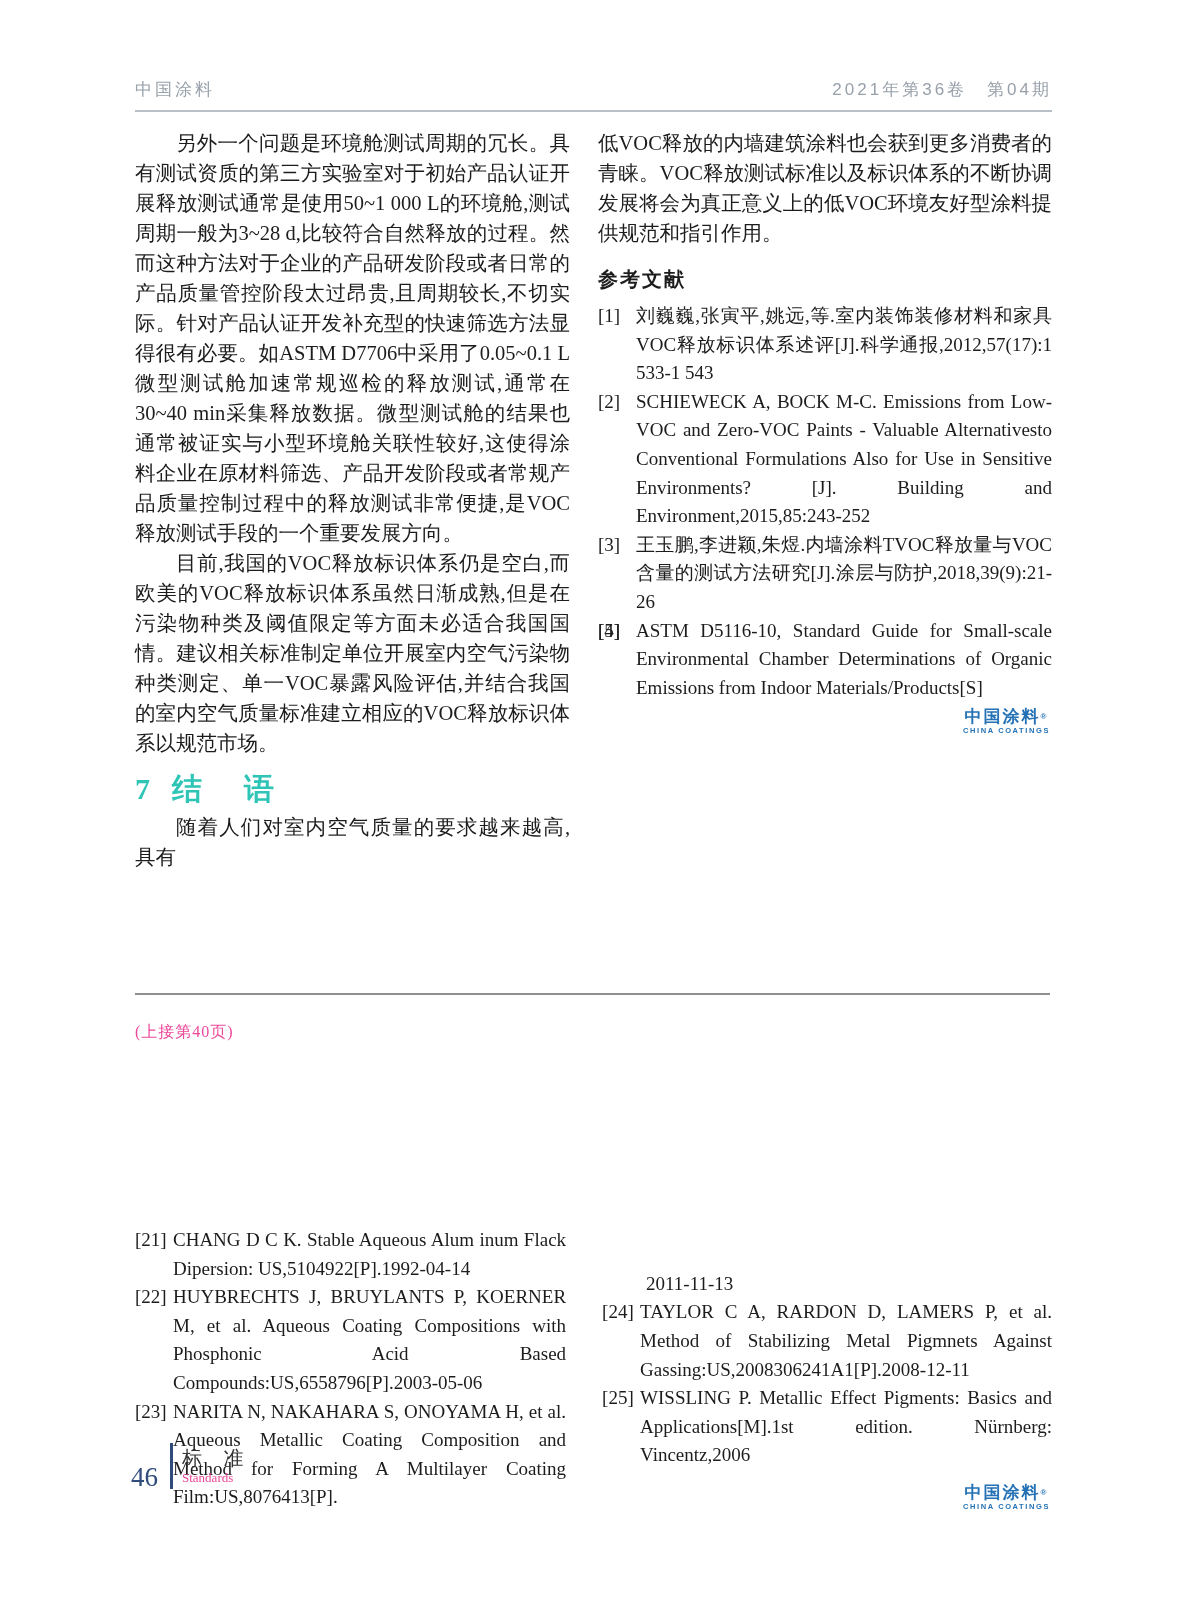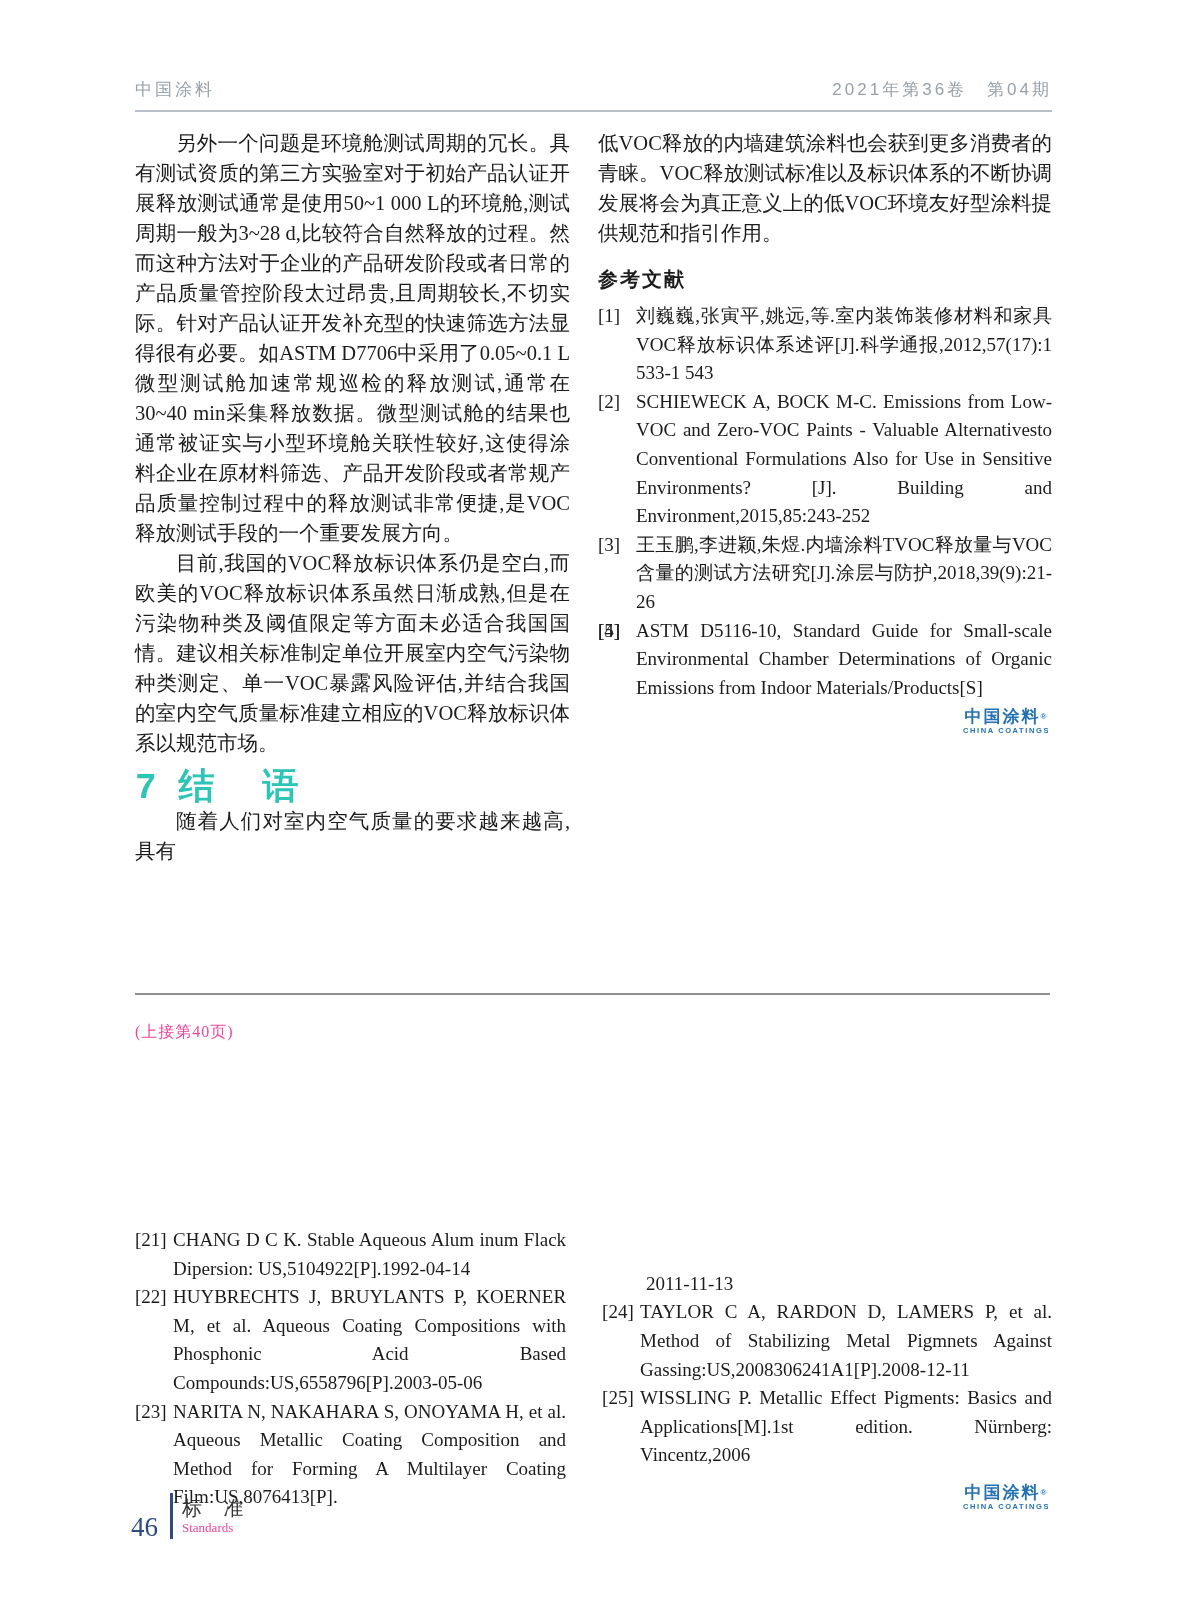--- a/index.html
+++ b/index.html
@@ -38,23 +38,23 @@
     display:flex;gap:28px;
   }
   .col-left{width:435px;}
   .col-right{width:454px;}
   .cn-para{
     font-size:20.5px;line-height:30px;
     text-align:justify;text-justify:inter-ideograph;
   }
   .indent{text-indent:2em;}
   .section-heading{
-    margin-top:14px;
-    font-family:Liberation Mono, monospace;
-    font-weight:bold;font-size:36px;line-height:34px;
+    margin-top:14px;margin-bottom:6px;
+    font-family:Liberation Serif, serif;
+    font-weight:bold;font-size:30px;line-height:34px;
     color:var(--accent_teal);
   }
   .section-heading .sec-num{margin-right:22px;}
   .section-heading .sec-title{letter-spacing:6px;}
   .ref-title{
     margin-top:16px;
     font-weight:bold;font-size:20px;line-height:30px;
     letter-spacing:2px;
     font-family:"Liberation Sans","DejaVu Sans",sans-serif;
   }
@@ -92,21 +92,21 @@
   .continued-refs{
     position:absolute;left:135px;top:1226px;width:917px;
     display:flex;gap:36px;align-items:flex-end;
   }
   .cont-line{
     padding-left:44px;
     font-size:19px;line-height:28.6px;
   }
   
   .page-footer{
-    position:absolute;left:131px;top:1490px;
+    position:absolute;left:131px;top:1440px;
     display:flex;align-items:center;height:52px;
   }
   .page-num{
     font-size:27px;color:var(--footer_navy);
     align-self:flex-end;line-height:30px;
     font-family:"Liberation Serif","DejaVu Serif",serif;
   }
   .footer-bar{
     width:3px;height:46px;background:var(--footer_navy);
     margin:0 9px 0 12px;

